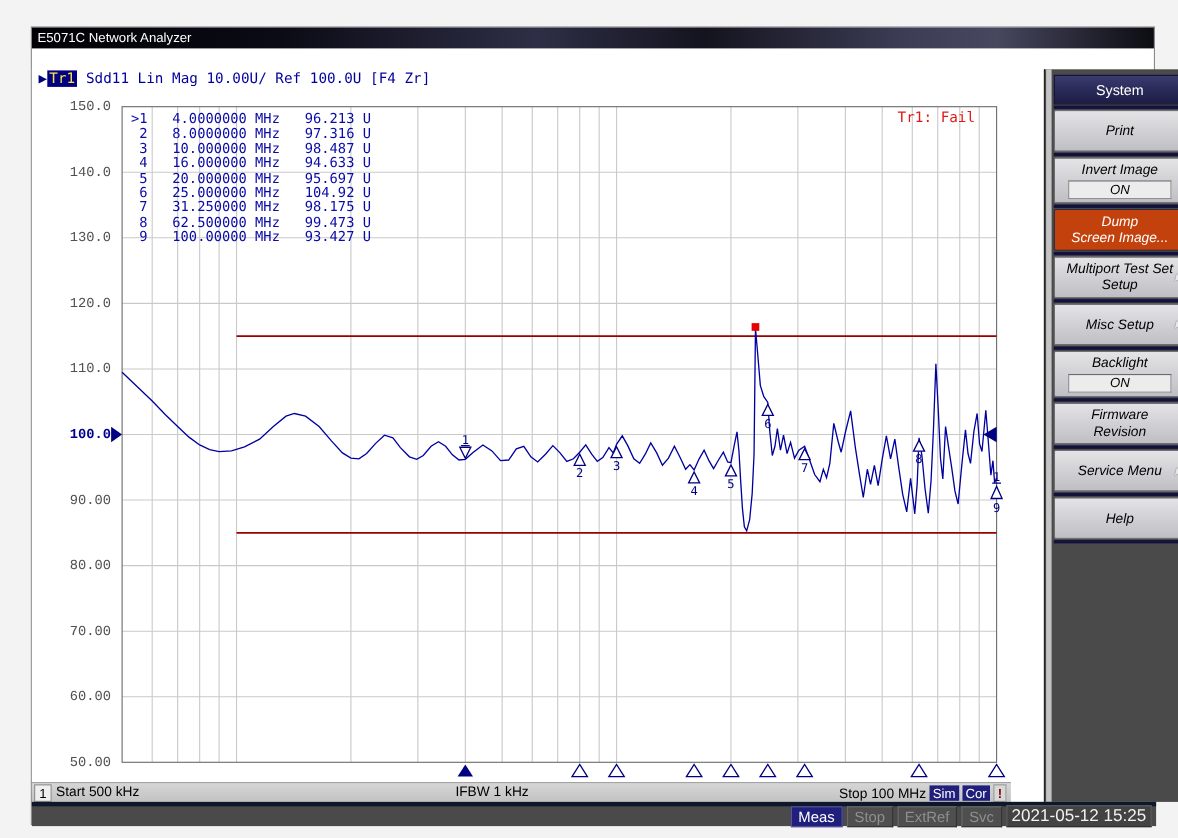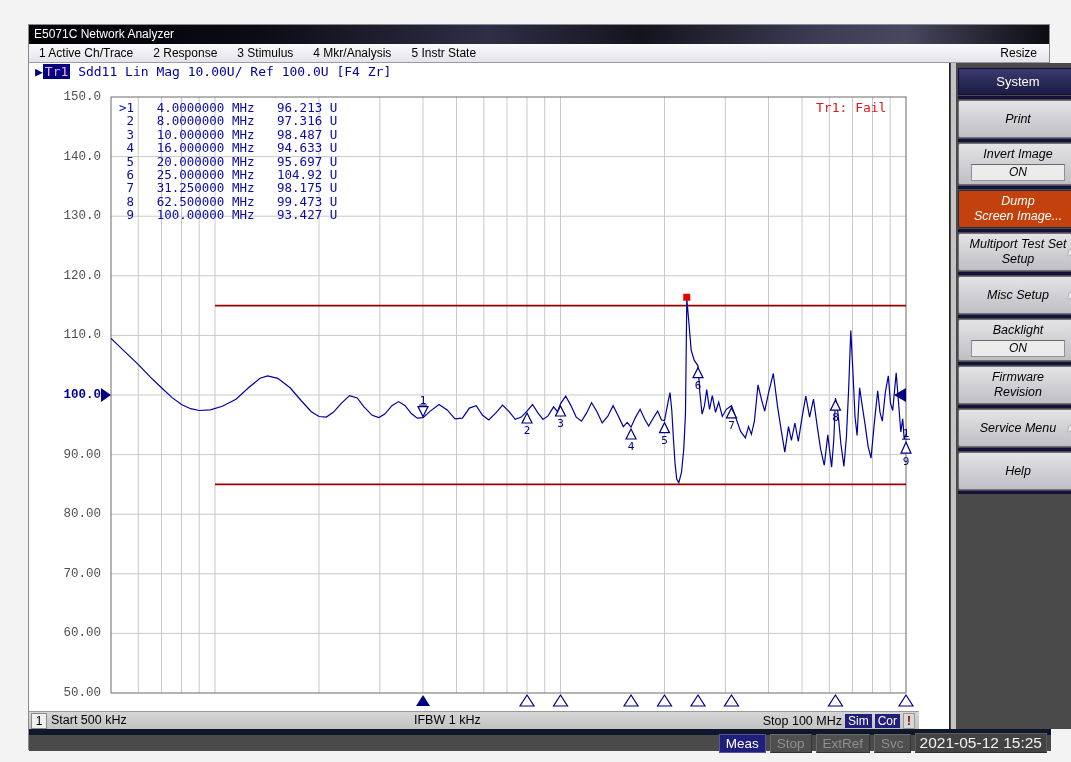--- a/index.html
+++ b/index.html
@@ -17,21 +17,21 @@
     background:linear-gradient(#fbfbfd,#e3e3ea);border-bottom:1px solid #9a9aa2;
     box-sizing:border-box;display:flex;align-items:center;font-size:12px;color:#000;}
   .menubar .mitem{padding:0 10px;height:100%;line-height:18px;cursor:default;}
   .menubar .spring{flex:1;}
   .menubar .resize{padding:0 12px;line-height:18px;}
   
   .chart-area{position:absolute;left:0;top:38px;width:890px;height:648px;background:#fff;overflow:hidden;}
   .trace-header{position:absolute;left:6px;top:1px;height:17px;
     font-family:"DejaVu Sans Mono",monospace;font-size:13px;color:#0000a0;white-space:pre;}
   .trace-header .ptr{color:#000080;}
-  .trace-header .badge{background:#000080;color:#f9a8d4;padding:0 2px;}
+  .trace-header .badge{background:#000080;color:#fde047;padding:0 2px;}
   .ylabels{position:absolute;left:0;top:0;width:74px;height:648px;}
   .ylab{position:absolute;right:2px;width:70px;text-align:right;
     font-family:Liberation Mono, monospace;font-size:12.5px;color:#505050;line-height:14px;}
   .ylab.ref{color:#000090;font-weight:bold;}
   .mtable{position:absolute;left:90px;top:38px;font-family:"DejaVu Sans Mono",monospace;
     font-size:12.5px;color:#0a0aa8;line-height:13.4px;white-space:pre;}
   .fail{position:absolute;left:787px;top:37px;font-family:"DejaVu Sans Mono",monospace;
     font-size:13px;color:#e01818;white-space:pre;}
   svg.plot{position:absolute;left:0;top:0;}
   
@@ -59,48 +59,38 @@
   .channel-bar .chnum{position:absolute;left:2px;top:1px;width:14px;height:14px;
     background:#efefef;border:1px solid #8a8a8a;text-align:center;line-height:14px;font-size:12px;}
   .channel-bar .start{position:absolute;left:22px;top:1px;line-height:15px;}
   .channel-bar .ifbw{position:absolute;left:385px;top:1px;line-height:15px;}
   .channel-bar .rgroup{position:absolute;right:4px;top:1px;display:flex;gap:3px;align-items:center;line-height:15px;}
   .cbadge{padding:0 3px;font-size:12px;line-height:14px;}
   .cbadge.navy{background:#20207c;color:#fff;}
   .cbadge.alert{background:#d8d8d8;border:1px solid #999;color:#7a0000;font-weight:bold;}
   
   .status-bar{position:absolute;left:0;top:704px;width:1022px;height:22px;background:#4a4a4a;
-    border-top:6px solid #0f172a;box-sizing:border-box;display:flex;align-items:center;
+    border-top:4px solid #0f172a;box-sizing:border-box;display:flex;align-items:center;
     justify-content:flex-end;gap:4px;padding-right:4px;font-size:13.5px;}
   .sitem{padding:0 6px;line-height:17px;color:#8f8f8f;
     border:1px solid #6a6a6a;border-bottom-color:#333;border-right-color:#333;background:#4f4f4f;}
   .sitem.active{background:#20207c;color:#fff;border-color:#55559a;}
   .clock{color:#f2f2f2;font-size:15.5px;line-height:18px;padding:0 4px;background:#434343;
     border:1px solid #5c5c5c;border-bottom-color:#2e2e2e;}
 </style>
 </head>
 <body>
 
 <div class="stage">
   <div class="window">
 
     <div class="titlebar">
       <span>E5071C Network Analyzer</span>
     </div>
 
-    <div class="menubar">
-
-      <span class="mitem">1 Active Ch/Trace</span>
-        <span class="mitem">2 Response</span>
-        <span class="mitem">3 Stimulus</span>
-        <span class="mitem">4 Mkr/Analysis</span>
-        <span class="mitem">5 Instr State</span>
-        <span class="spring"></span>
-      <span class="resize">Resize</span>
-    </div>
 
     <div class="chart-area">
       <svg class="plot" id="plot-svg" width="890" height="648">
           <line x1="82" x2="877" y1="93.6" y2="93.6" stroke="#c9c9c9" stroke-width="1"></line>
           <line x1="82" x2="877" y1="153.2" y2="153.2" stroke="#c9c9c9" stroke-width="1"></line>
           <line x1="82" x2="877" y1="212.79999999999998" y2="212.79999999999998" stroke="#c9c9c9" stroke-width="1"></line>
           <line x1="82" x2="877" y1="272.4" y2="272.4" stroke="#c9c9c9" stroke-width="1"></line>
           <line x1="82" x2="877" y1="332" y2="332" stroke="#c9c9c9" stroke-width="1"></line>
           <line x1="82" x2="877" y1="391.59999999999997" y2="391.59999999999997" stroke="#c9c9c9" stroke-width="1"></line>
           <line x1="82" x2="877" y1="451.2" y2="451.2" stroke="#c9c9c9" stroke-width="1"></line>

